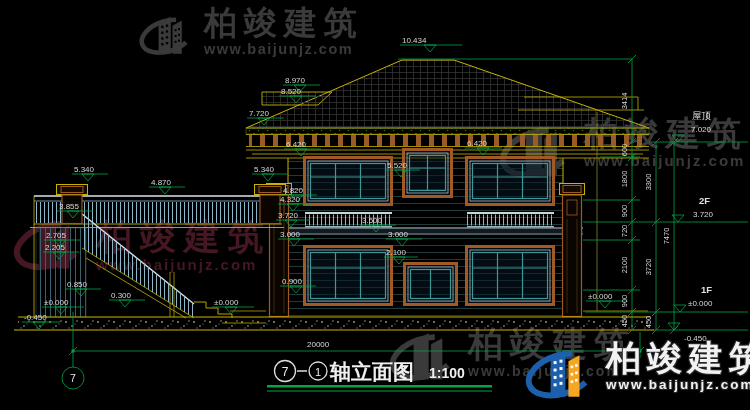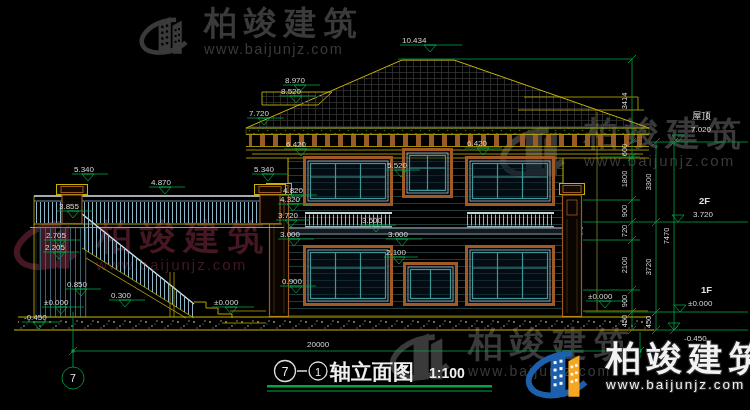--- a/index.html
+++ b/index.html
@@ -1,21 +1,21 @@
 <!DOCTYPE html>
 <html><head>
 <meta charset="utf-8">
 <style>
   html,body{margin:0;padding:0;background:#000;}
   #canvas{position:relative;width:750px;height:410px;background:#000;overflow:hidden;
           font-family:"Liberation Sans","DejaVu Sans",sans-serif;}
   .wm{position:absolute;display:flex;align-items:flex-start;gap:8px;pointer-events:none;}
   .wm .tx{display:flex;flex-direction:column;}
   .wm .brand{font-weight:bold;line-height:1.05;white-space:nowrap;}
-  .wm .url{font-weight:normal;white-space:nowrap;}
+  .wm .url{font-weight:bold;white-space:nowrap;}
   .wm-gray{color:#3a3a3a;}
   .wm-maroon{color:#441722;}
   .wm-color .brand,.wm-color .url{color:#f2f2f2;
      text-shadow:1px 1px 0 #262626,-1px -1px 0 #262626,1px -1px 0 #262626,-1px 1px 0 #262626;}
   svg text{user-select:none;}
   .lb{font:8px "Liberation Sans","DejaVu Sans",sans-serif;fill:#d8d8d8;}
   .lbr{font:7.5px "Liberation Sans","DejaVu Sans",sans-serif;fill:#d8d8d8;}
   .cn{font:9.5px "Liberation Sans","DejaVu Sans",sans-serif;fill:#e2e2e2;}
   .ttl{font:bold 21px "Liberation Sans","DejaVu Sans",sans-serif;fill:#efefef;}
   .scl{font:bold 14px "Liberation Sans","DejaVu Sans",sans-serif;fill:#efefef;}

